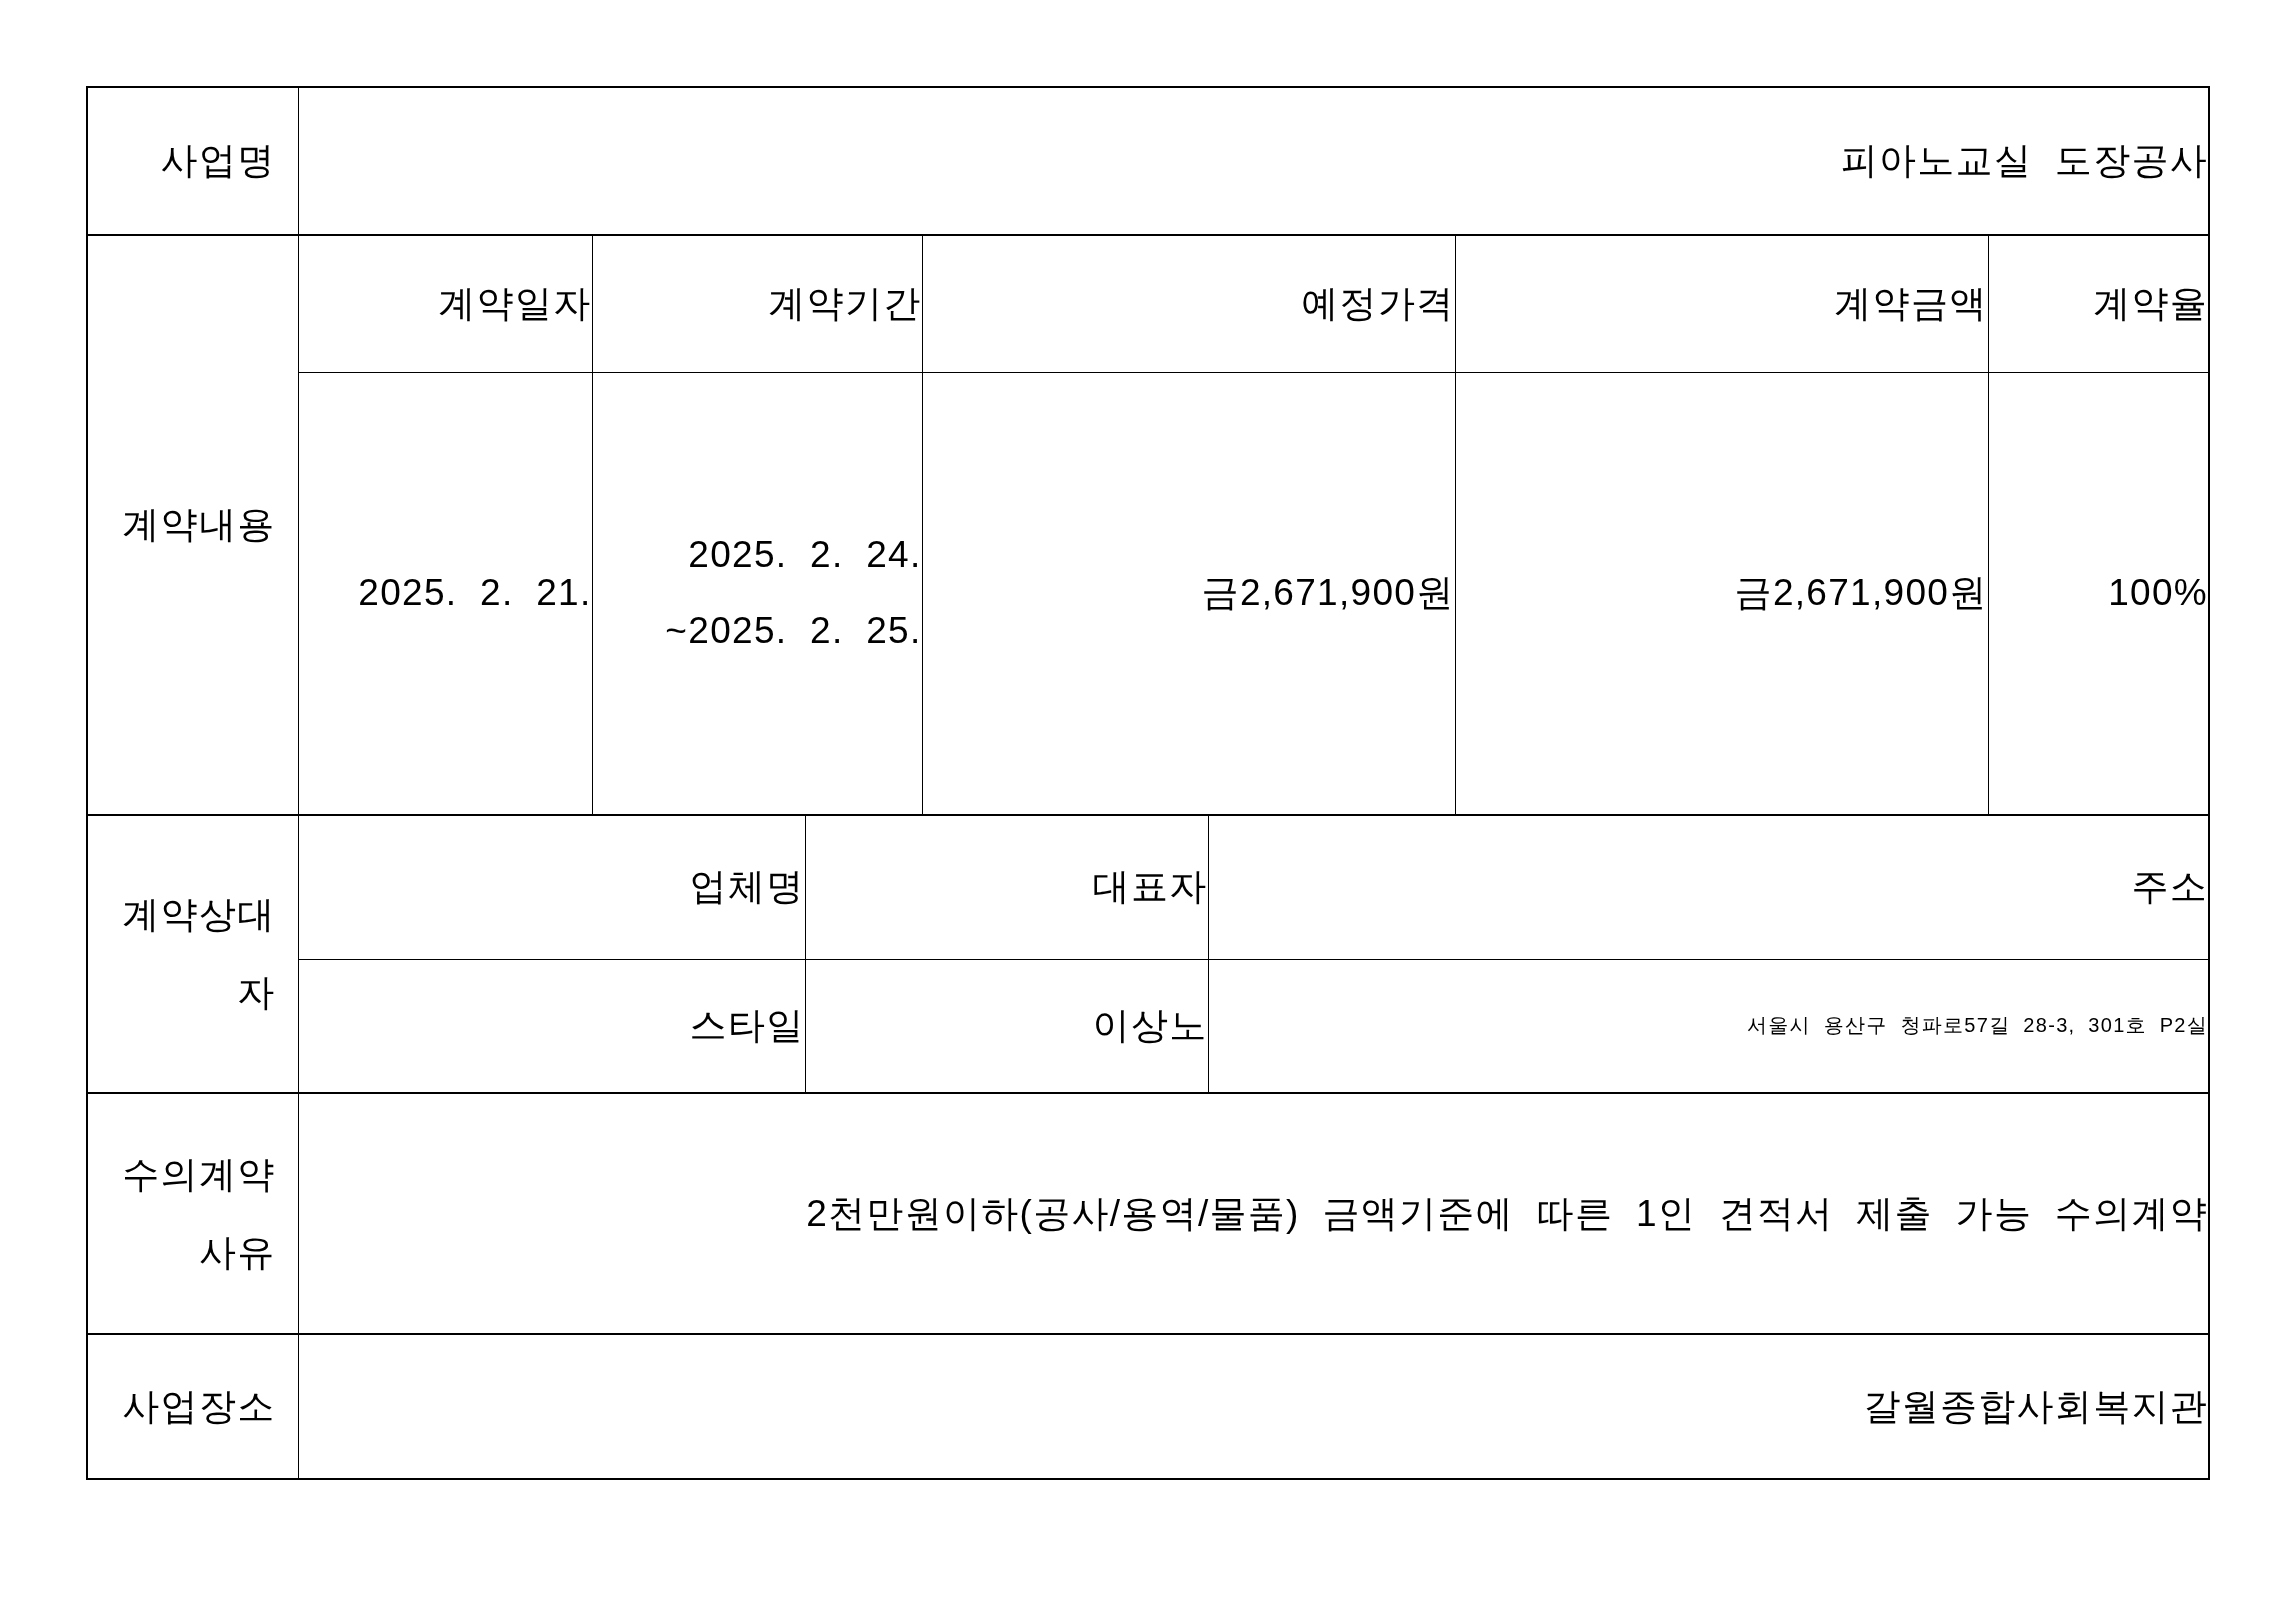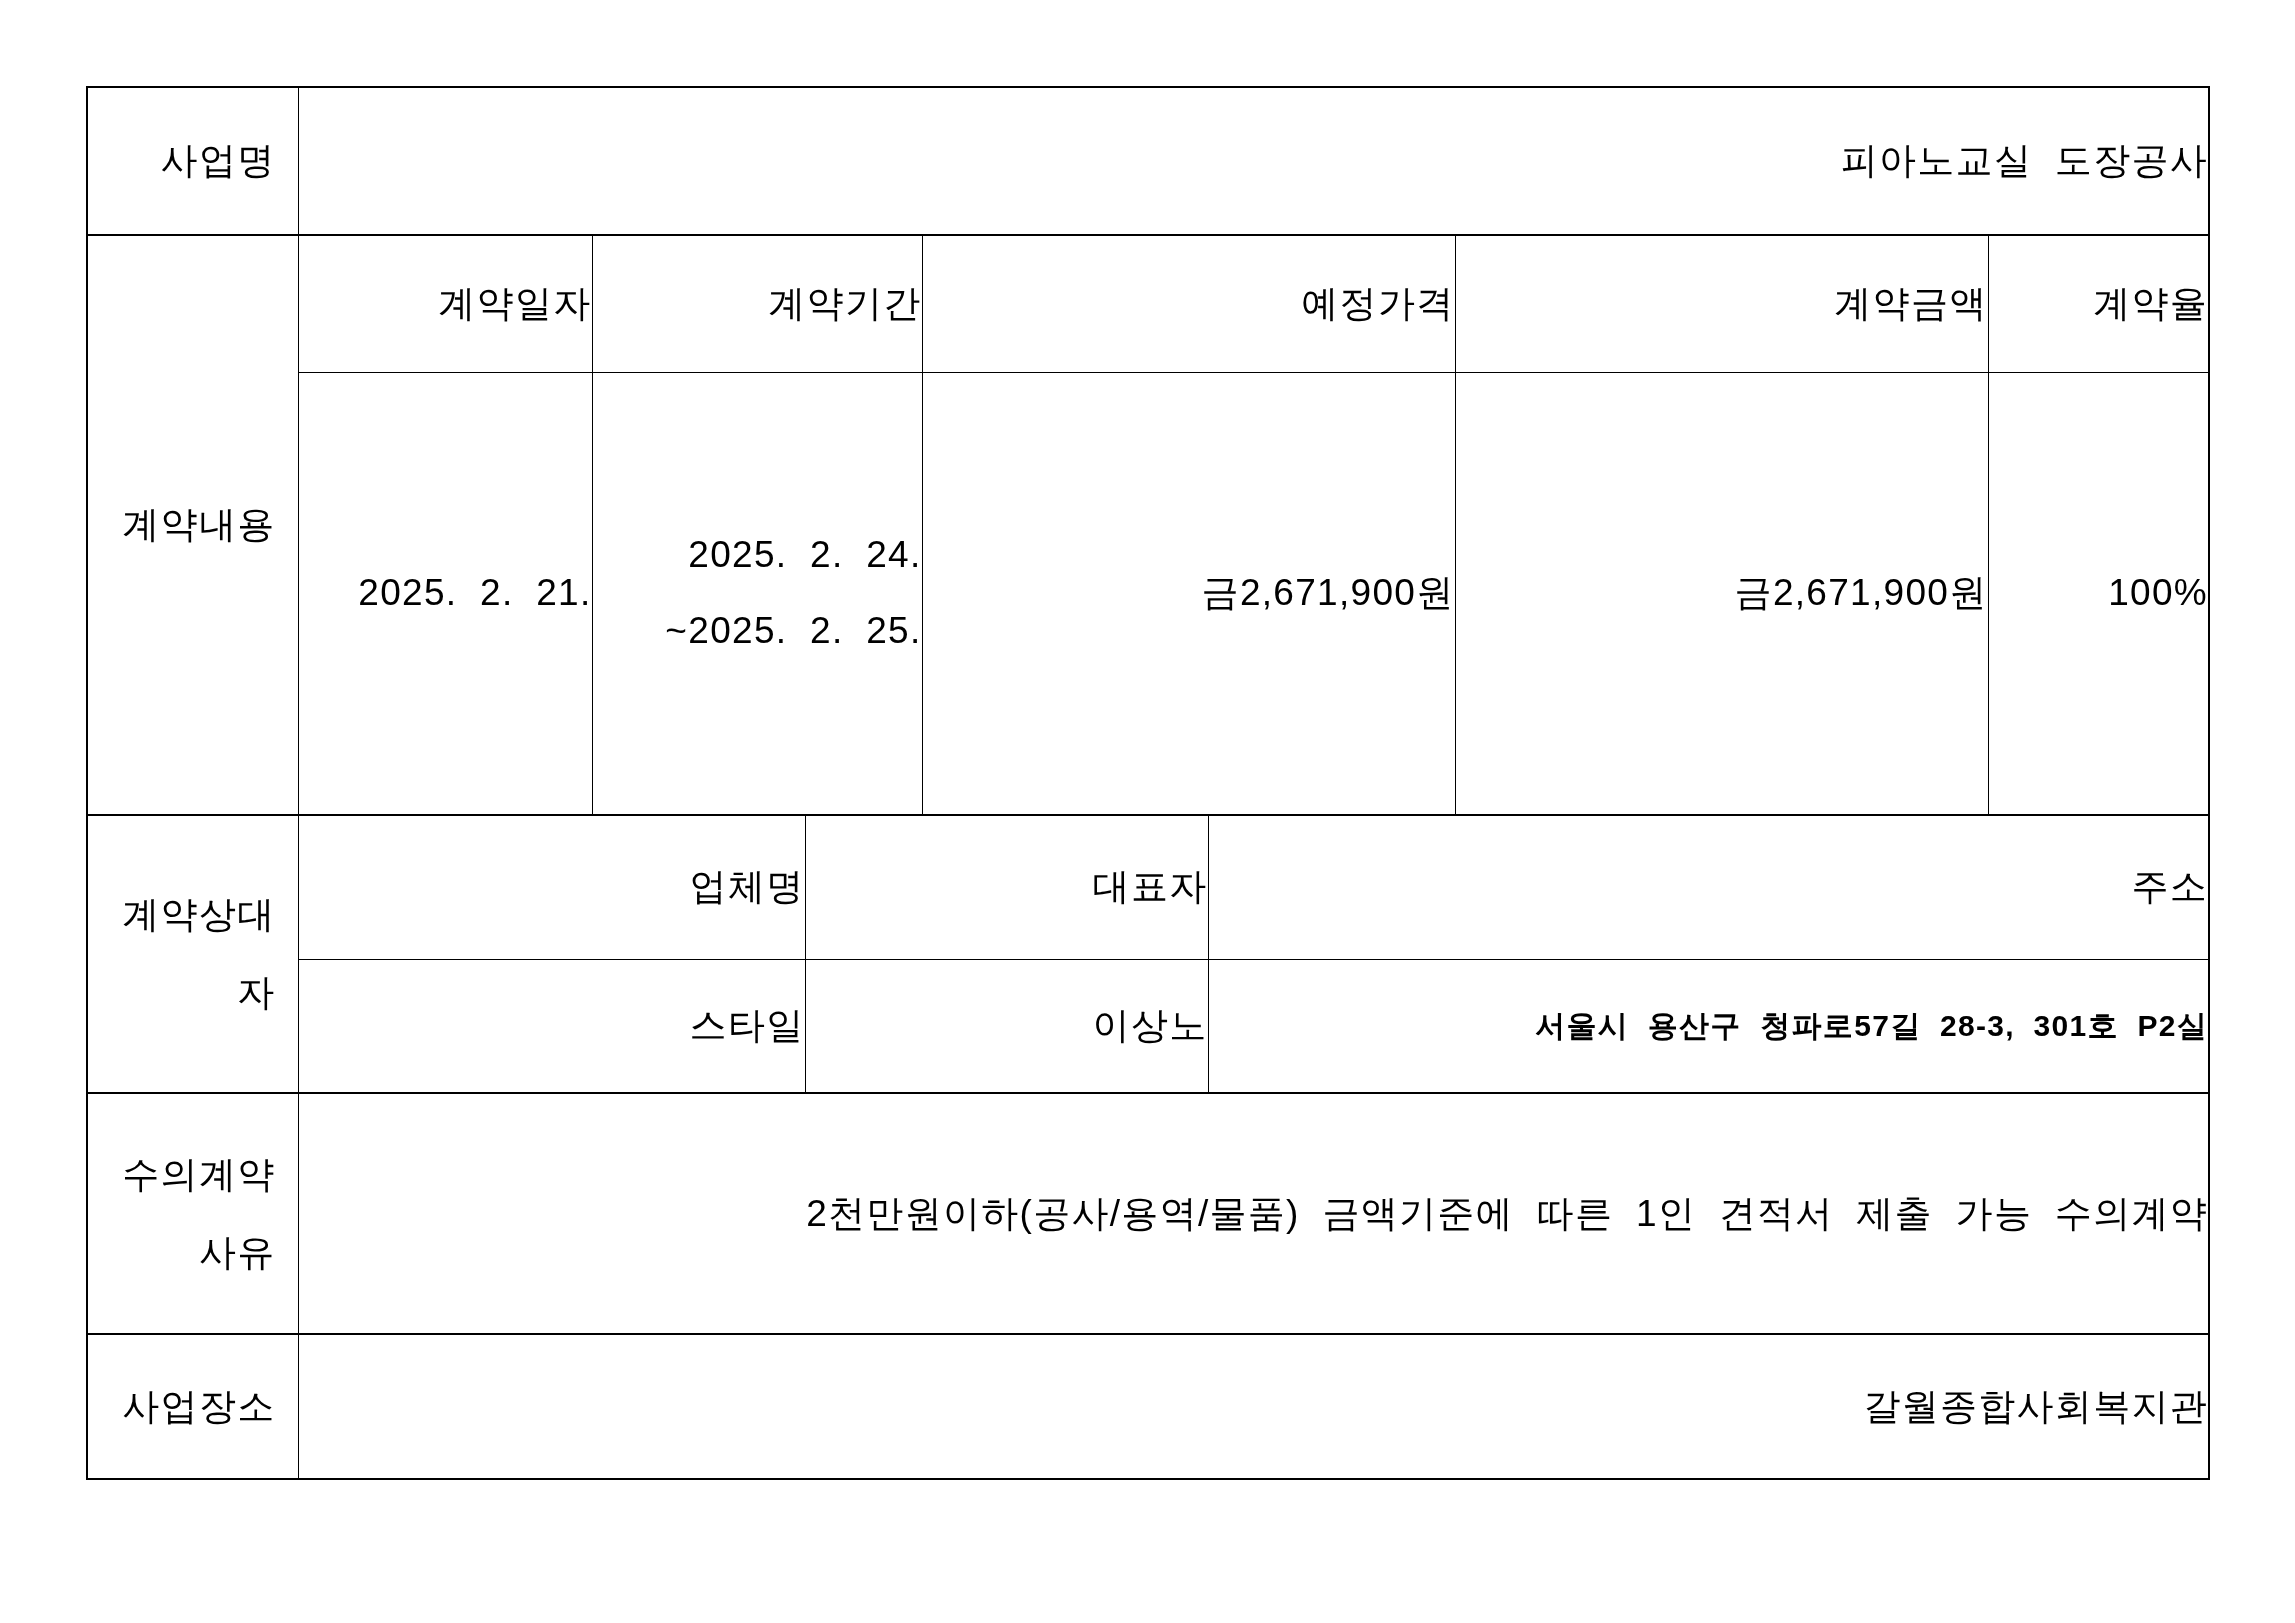--- a/index.html
+++ b/index.html
@@ -40,23 +40,22 @@
   td.label-cell {
     padding: 0 22px;
     word-break: break-all;
     line-height: 2.1;
   }
   td.value-cell {
     word-spacing: 0.3em;
     margin-left: 24px;
   }
   td.addr-cell {
-    font-size: 30px;
+    font-size: 20px;
     word-spacing: 0.3em;
-    font-weight: bold;
   }
   .two-line div {
     line-height: 2.05;
   }
   tr.row-project      { height: 146px; }
   tr.row-cd-header    { height: 136px; }
   tr.row-cd-data      { height: 438px; padding-left: 29px; }
   tr.row-party-header { height: 143px; }
   tr.row-party-data   { height: 132px; }
   tr.row-reason       { height: 239px; }

